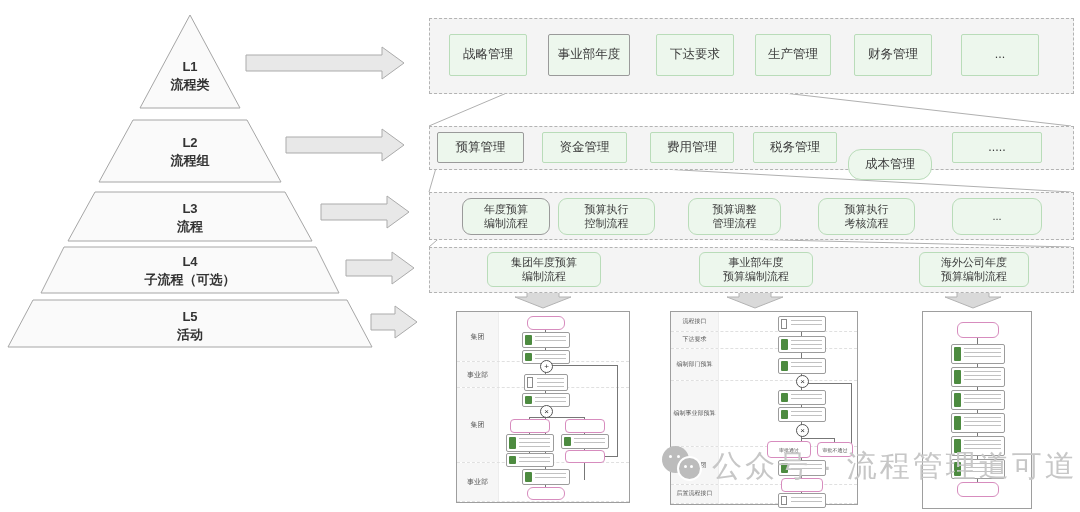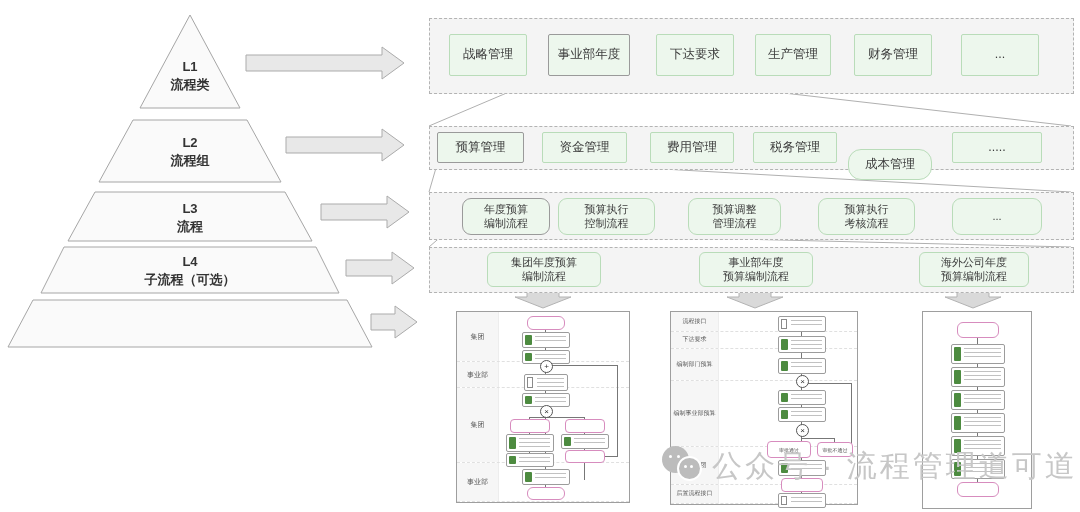--- a/index.html
+++ b/index.html
@@ -95,20 +95,22 @@
   </svg>
 
   <div class="pyr-label" style="left:90px;top:58px;">L1
 流程类</div>
   <div class="pyr-label" style="left:90px;top:134px;">L2
 流程组</div>
   <div class="pyr-label" style="left:90px;top:200px;">L3
 流程</div>
   <div class="pyr-label" style="left:90px;top:253px;">L4
 子流程（可选）</div>
+  <div class="pyr-label" style="left:90px;top:308px;">L5
+活动</div>
 
   <div class="rowbox" style="left:429px;top:18px;width:643px;height:74px;"></div>
   <div class="rowbox" style="left:429px;top:126px;width:643px;height:42px;"></div>
   <div class="rowbox" style="left:429px;top:192px;width:643px;height:46px;"></div>
   <div class="rowbox" style="left:429px;top:247px;width:643px;height:44px;"></div>
 
   <div class="gbox" style="left:449px;top:34px;width:76px;height:40px;">战略管理</div>
   <div class="gbox sel" style="left:548px;top:34px;width:80px;height:40px;">事业部年度</div>
   <div class="gbox" style="left:656px;top:34px;width:76px;height:40px;">下达要求</div>
   <div class="gbox" style="left:755px;top:34px;width:74px;height:40px;">生产管理</div>

